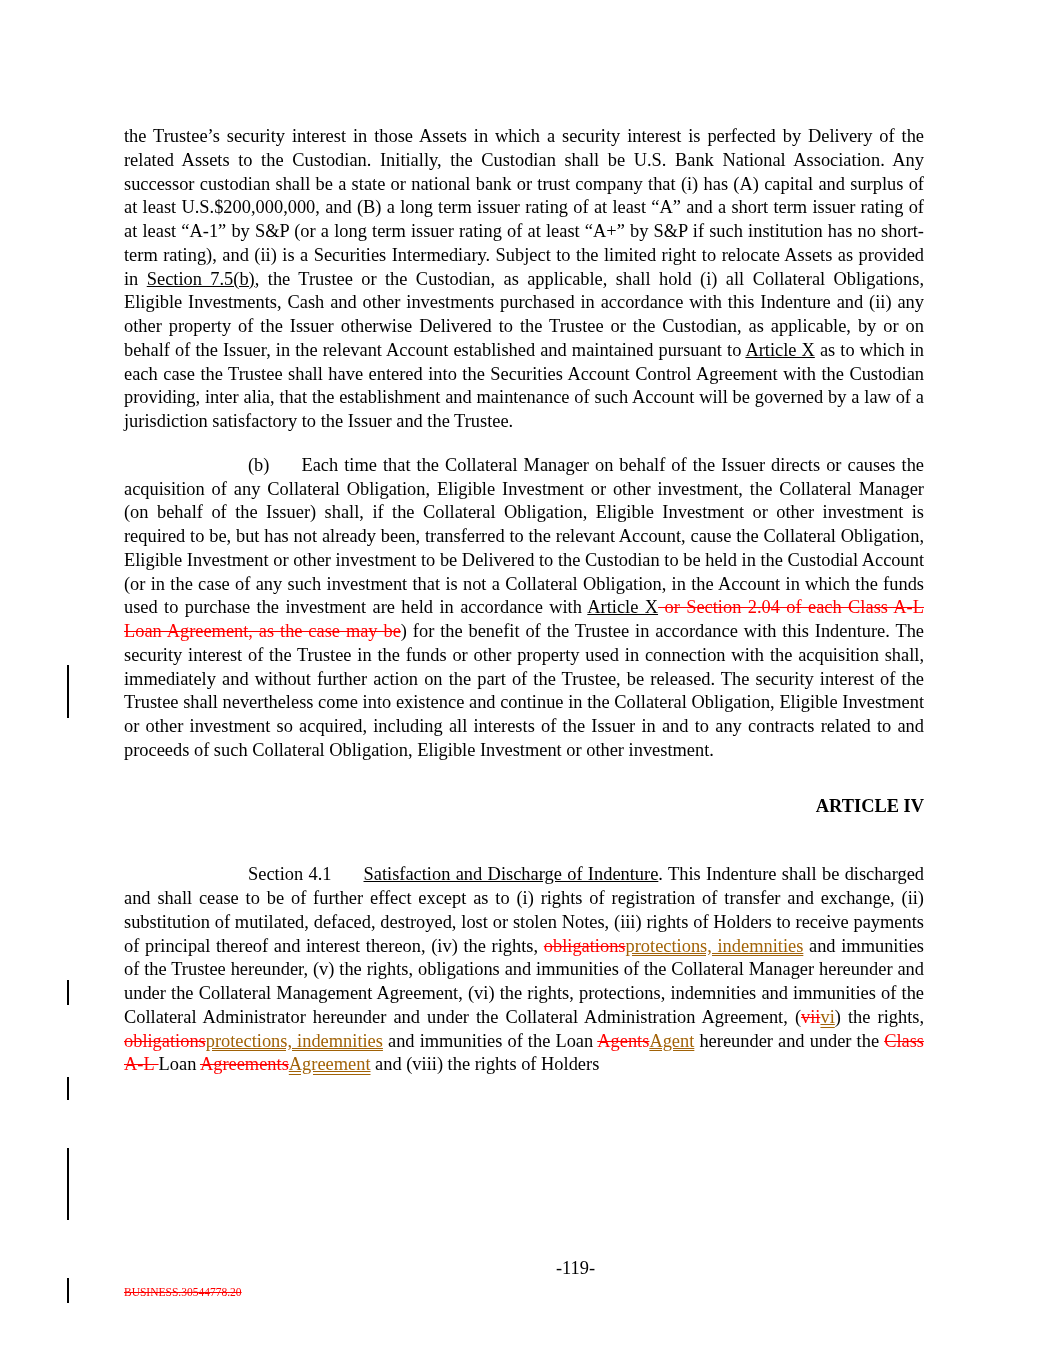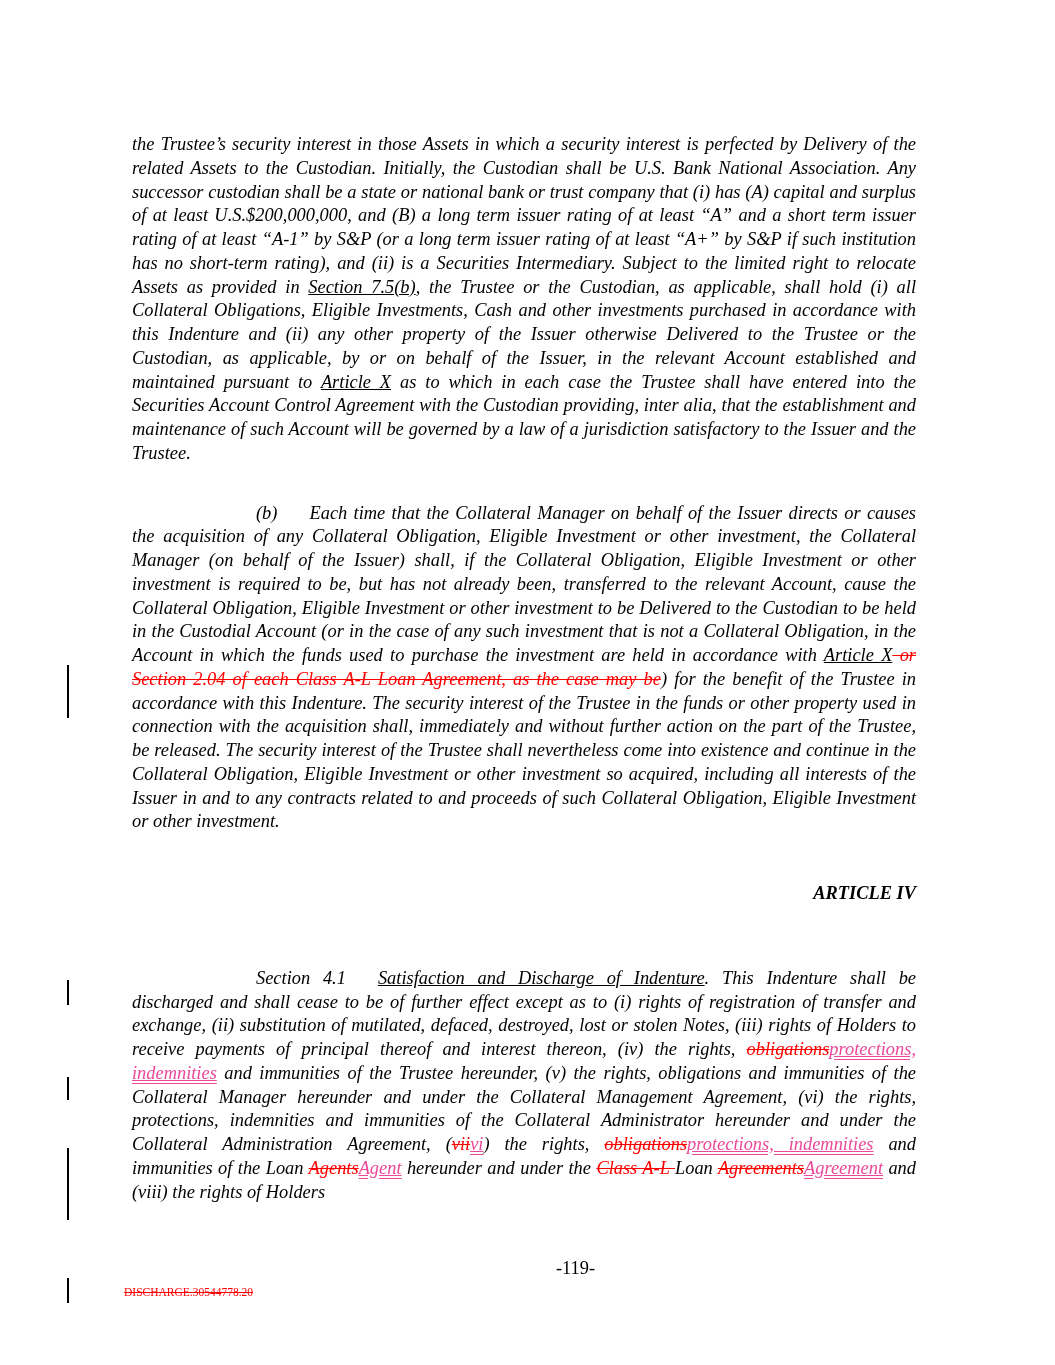--- a/index.html
+++ b/index.html
@@ -1,26 +1,26 @@
 <!DOCTYPE html>
 <html><head>
 <meta charset="utf-8">
 <style>
   html, body { margin: 0; padding: 0; background: #ffffff; }
   body { width: 1055px; height: 1365px; position: relative; overflow: hidden;
          font-family: "Liberation Serif", serif; color: #000; }
   .page { position: absolute; left: 124px; top: 125px; width: 800px;
           font-size: 18.4px; line-height: 23.75px; }
-  p { margin: 8px; text-align: justify; font-style: italic; }
+  p { margin: 0; text-align: justify; }
   .gap { height: 20px; }
   .ind { display: inline-block; width: 124px; }
   .tab2 { display: inline-block; width: 32px; }
   .u { text-decoration: underline; }
   .del { color: #ff0000; text-decoration: line-through; }
-  .ins { color: #ec4899; text-decoration: underline double; }
+  .ins { color: #a16207; text-decoration: underline double; }
   .center { text-align: right; font-weight: bold; }
   .bar { position: absolute; left: 67px; width: 2px; background: #000; }
   .pnum { position: absolute; left: 4px; width: 1055px; top: 1258px; text-align: center;
           font-family: "Liberation Serif", serif; font-size: 18.4px; padding-left: 44px; }
   .footer-id { position: absolute; left: 124px; top: 1286px; font-size: 11.5px;
                color: #ff0000; text-decoration: line-through; font-family: "Liberation Serif", serif; }
 </style>
 </head>
 <body>
 
@@ -42,13 +42,13 @@
 
   <p class="center">ARTICLE IV</p>
   <div style="height:23px"></div>
   <div style="height:22px"></div>
 
   <p><span class="ind"></span><span>Section 4.1</span><span class="tab2"></span><span class="u">Satisfaction and Discharge of Indenture</span><span>.  This Indenture shall be discharged and shall cease to be of further effect except as to (i) rights of registration of transfer and exchange, (ii) substitution of mutilated, defaced, destroyed, lost or stolen Notes, (iii) rights of Holders to receive payments of principal thereof and interest thereon, (iv) the rights, </span><span class="del">obligations</span><span class="ins">protections, indemnities</span><span> and immunities of the Trustee hereunder, (v) the rights, obligations and immunities of the Collateral Manager hereunder and under the Collateral Management Agreement, (vi) the rights, protections, indemnities and immunities of the Collateral Administrator hereunder and under the Collateral Administration Agreement, (</span><span class="del">vii</span><span class="ins">vi</span><span>) the rights, </span><span class="del">obligations</span><span class="ins">protections, indemnities</span><span> and immunities of the Loan </span><span class="del">Agents</span><span class="ins">Agent</span><span> hereunder and under the </span><span class="del">Class A-L </span><span>Loan </span><span class="del">Agreements</span><span class="ins">Agreement</span><span> and (viii) the rights of Holders</span></p>
 
 </div>
 
 <div class="pnum">-119-</div>
-<div class="footer-id">DISCHARGE.30544778.20</div>
+<div class="footer-id">BUSINESS.30544778.20</div>
 
 </body></html>

